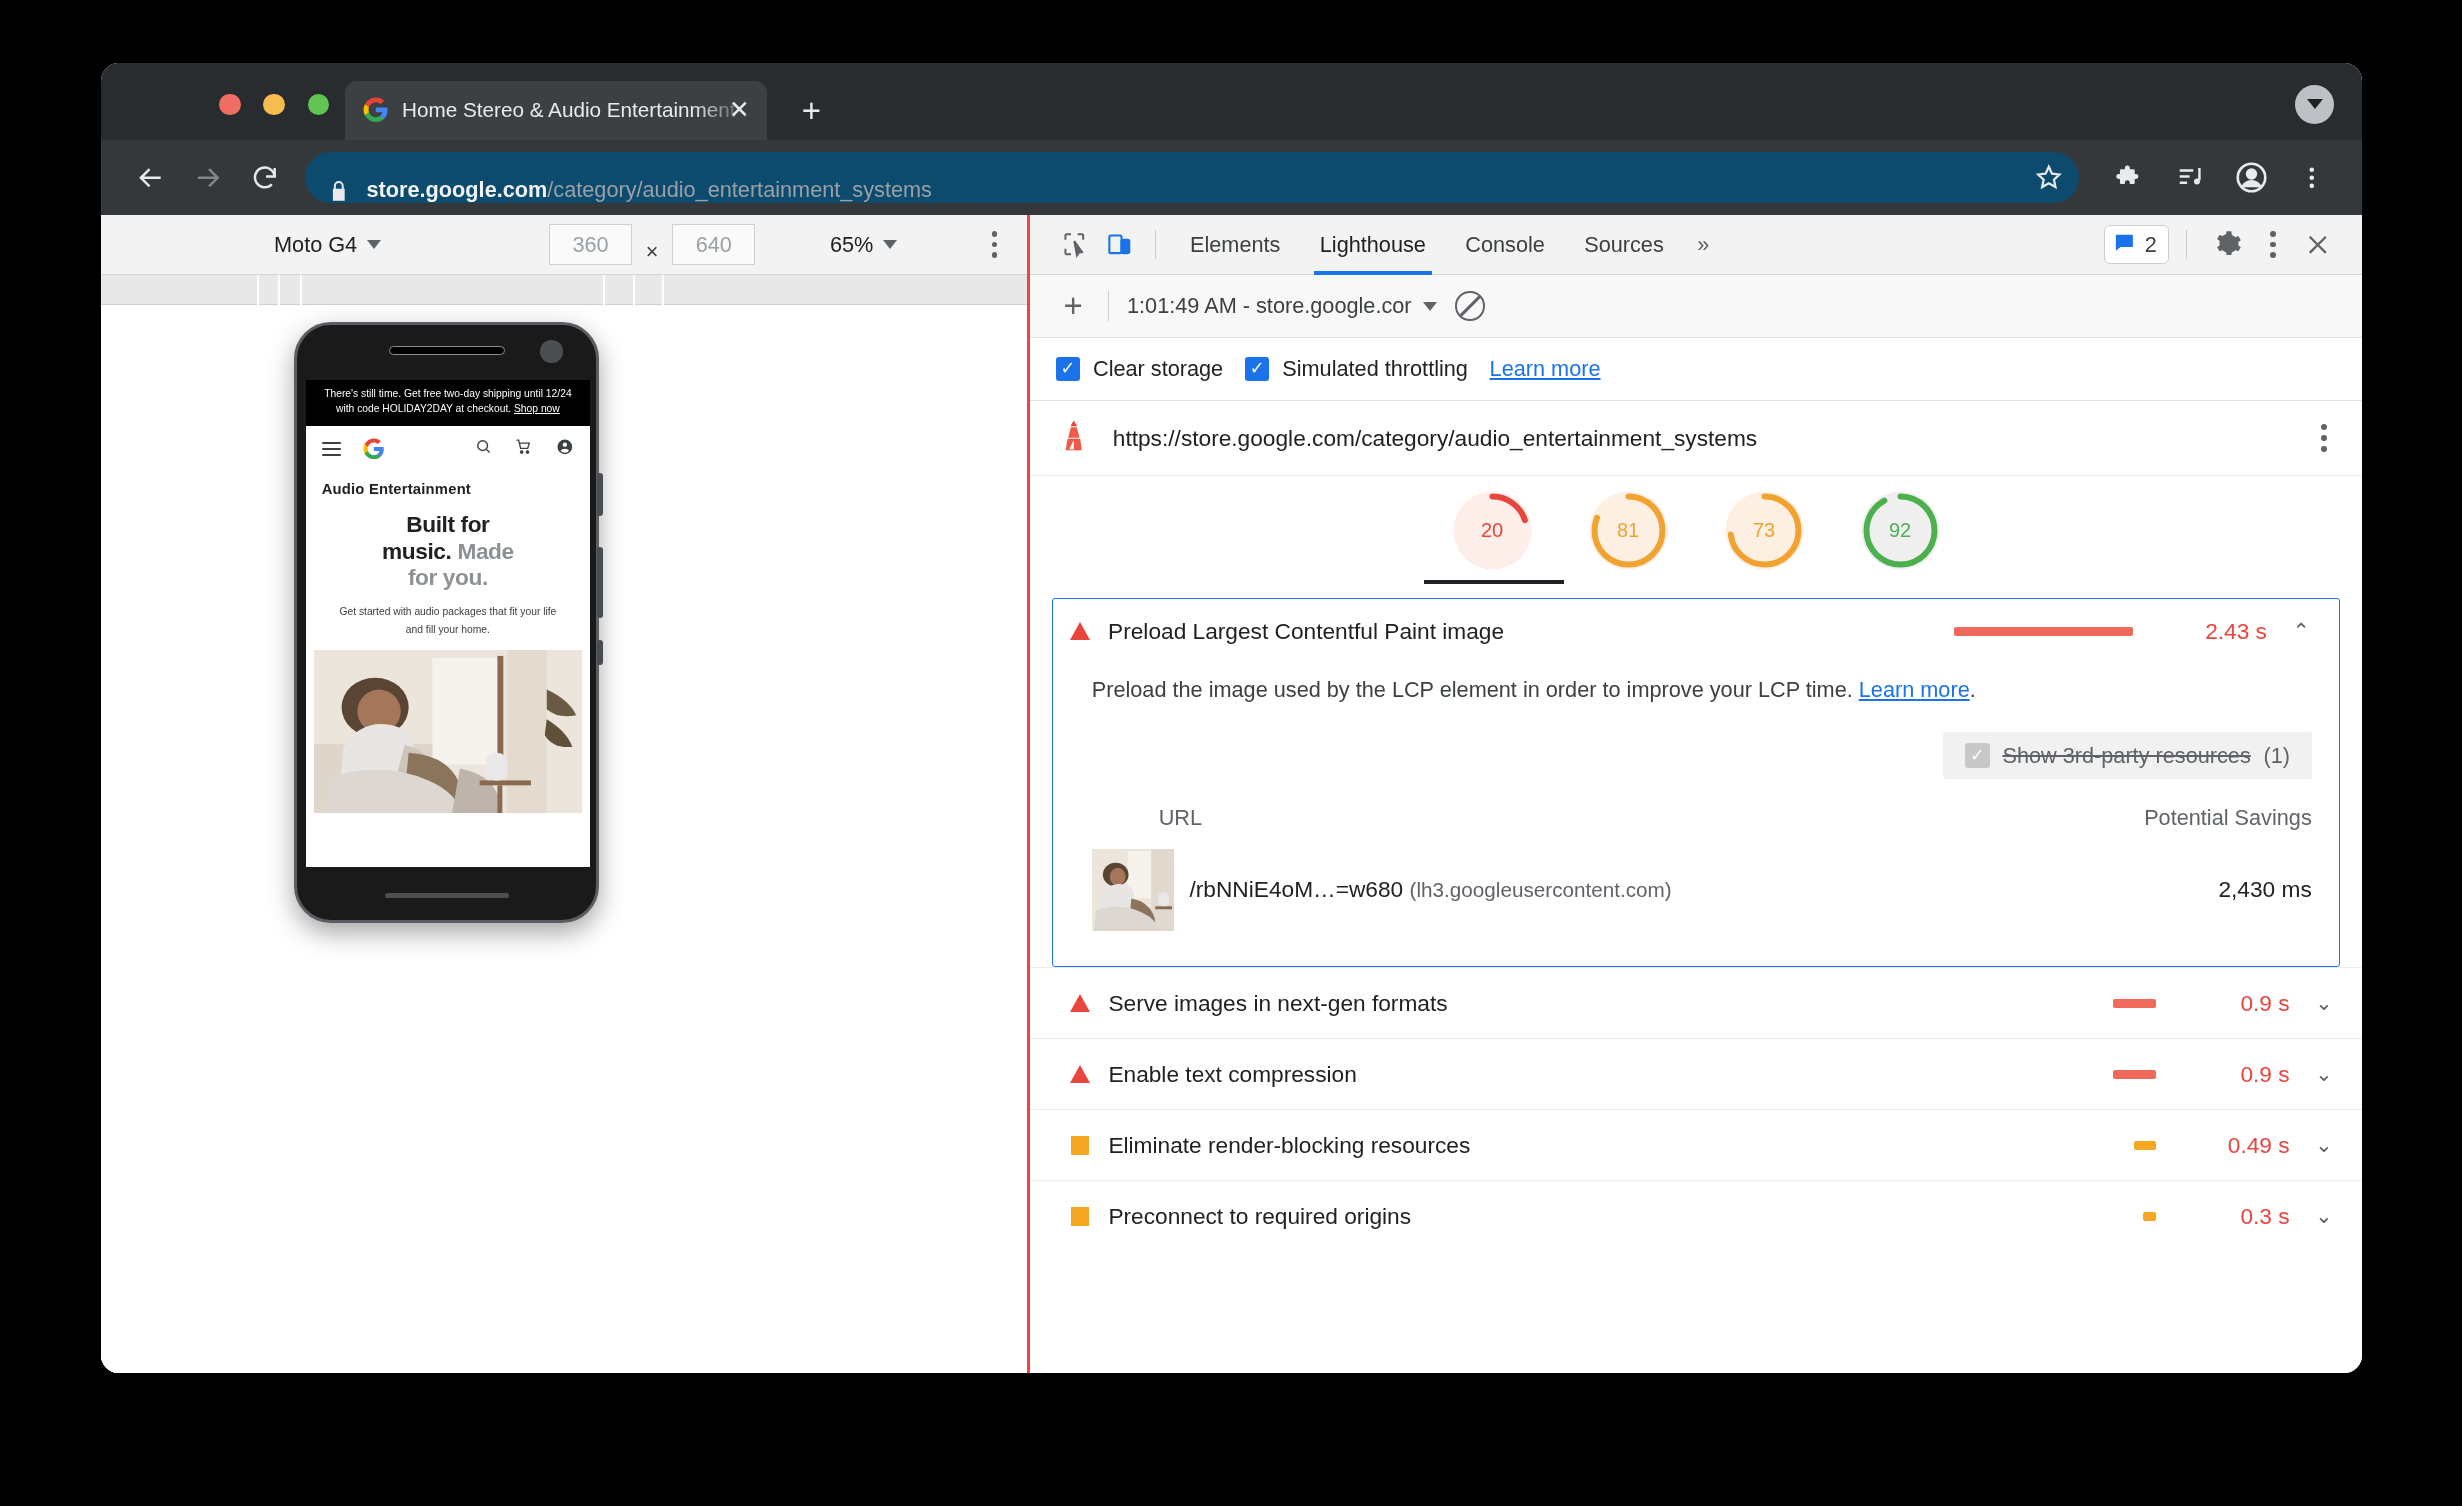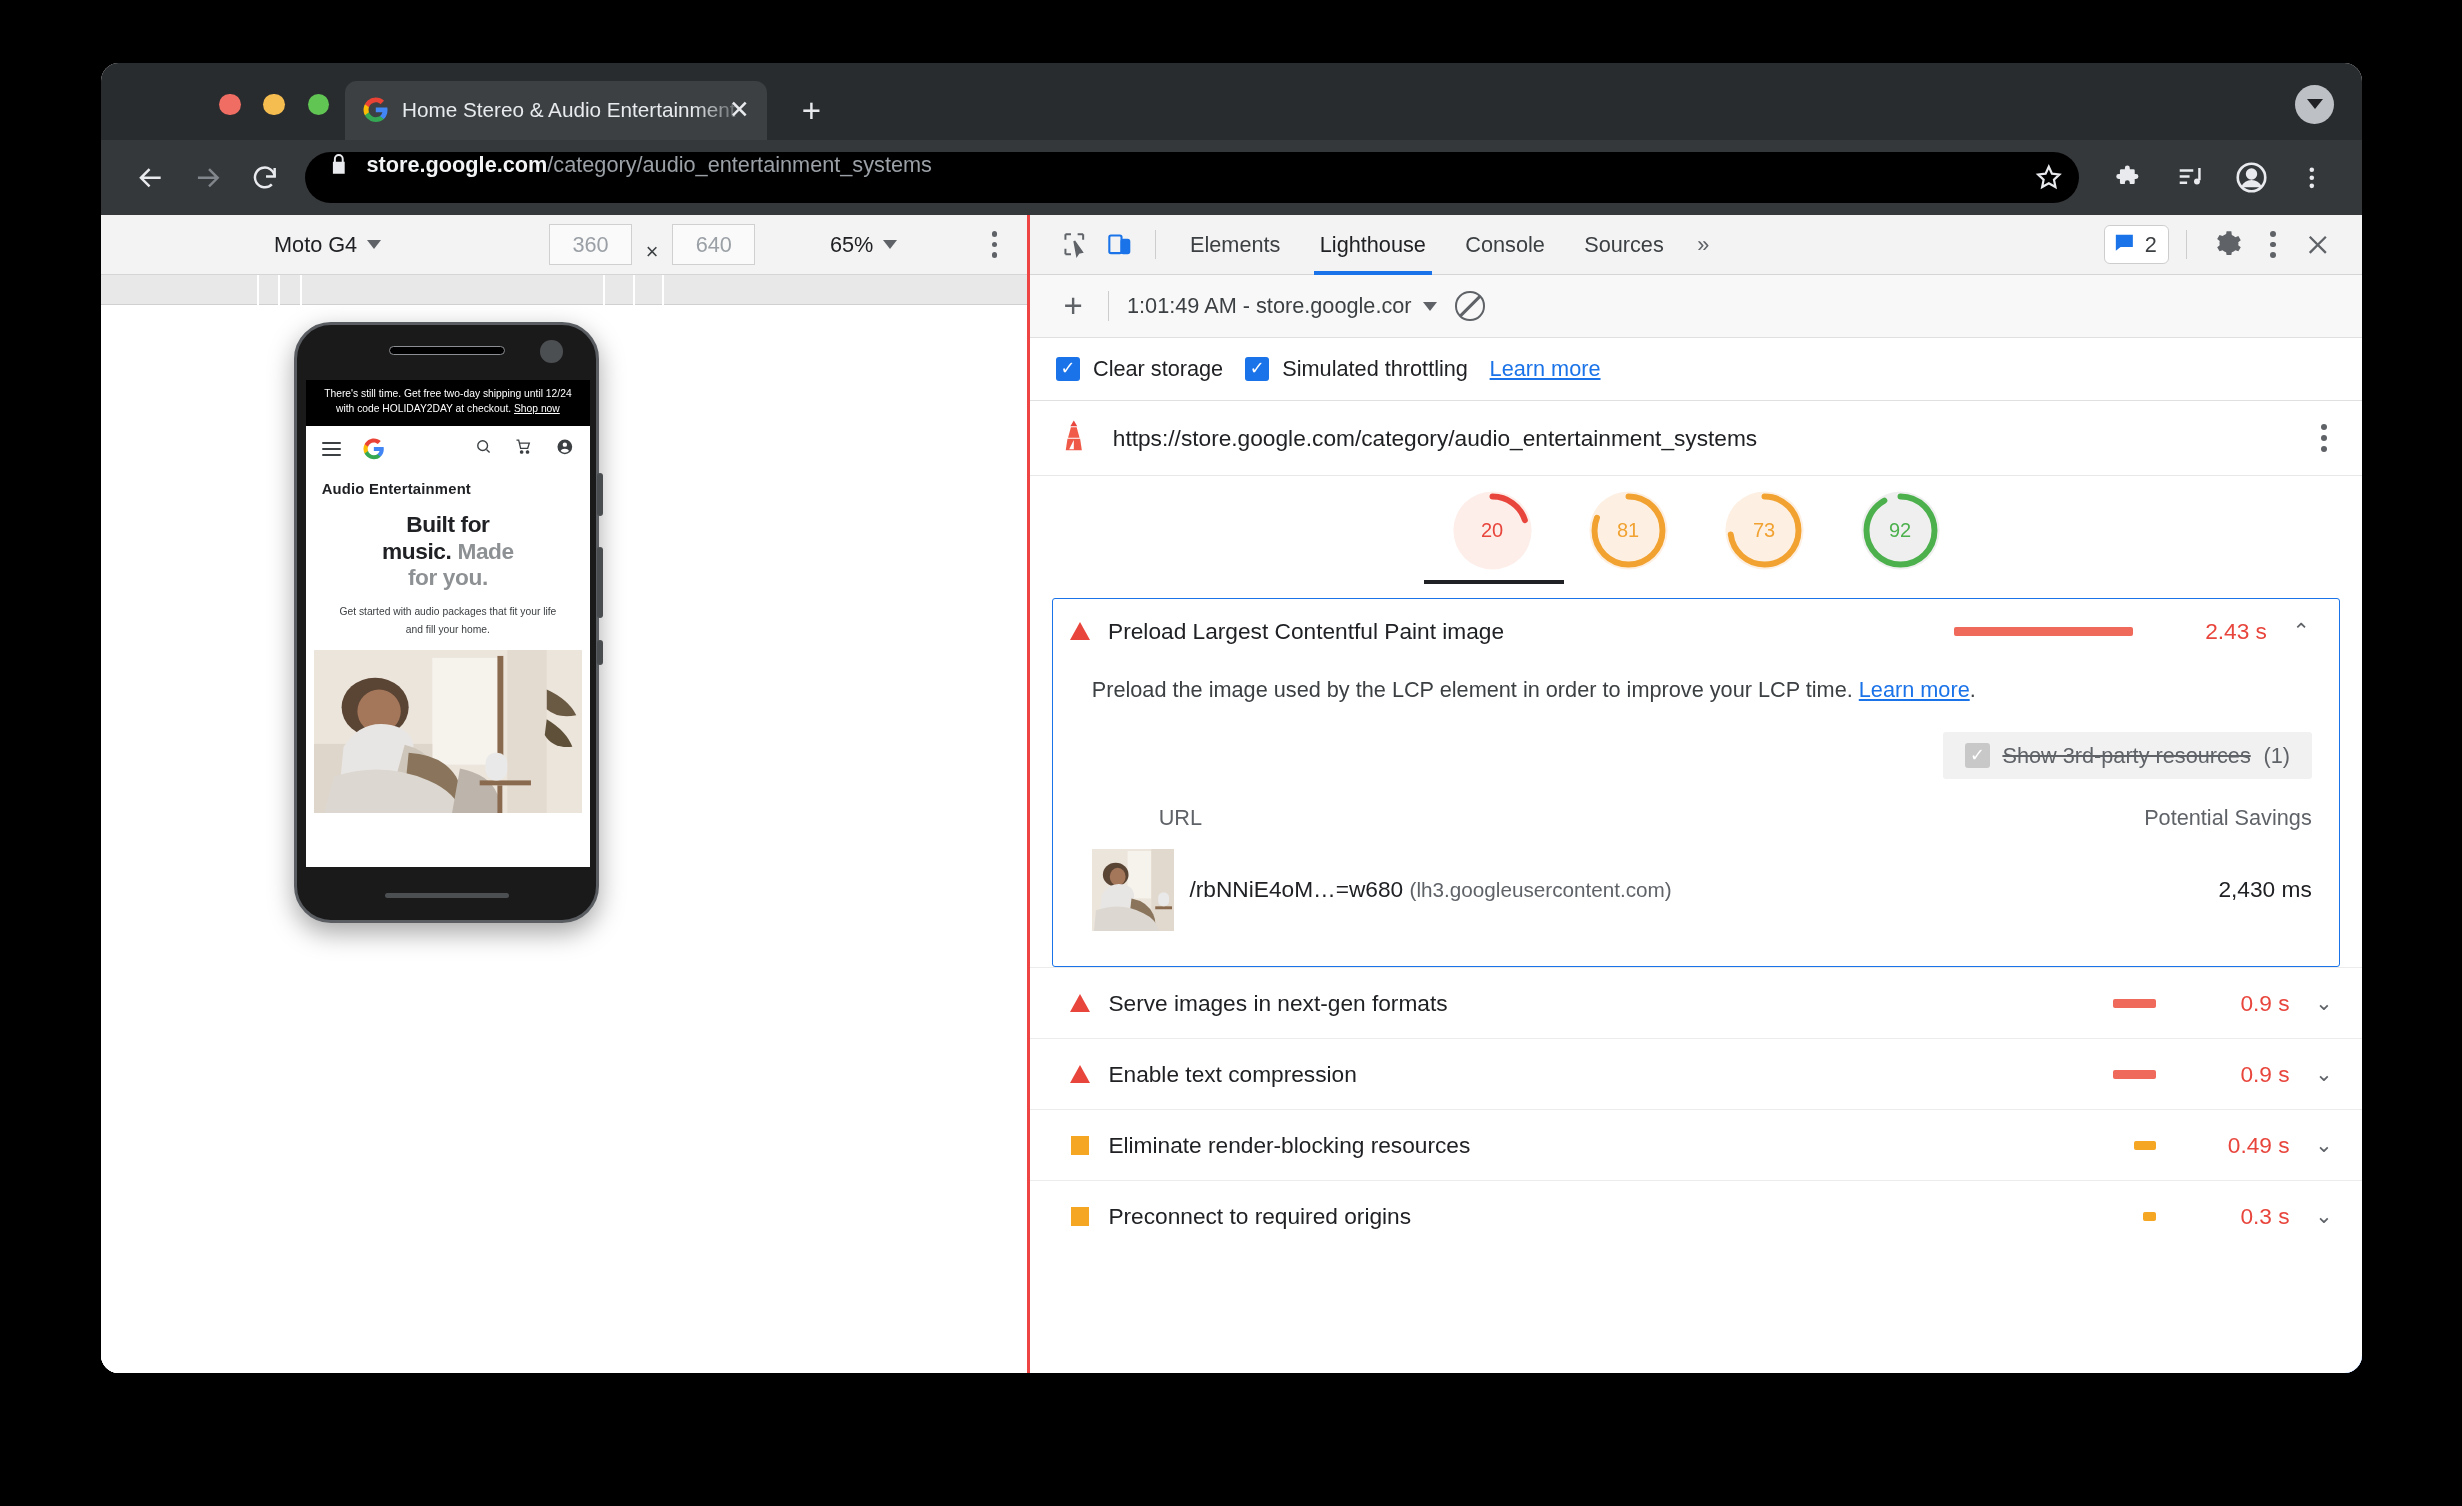--- a/index.html
+++ b/index.html
@@ -84,22 +84,22 @@
     display: flex; align-items: center;
     padding: 0 25.6px 0 21.7px; gap: 0;
   }
   .navbtn {
     width: 57px; height: 57px;
     display: flex; align-items: center; justify-content: center;
     color: #e8eaed; flex: 0 0 57px;
   }
   .omnibox {
     flex: 1; height: 51px; margin: 0 13.8px 0 11.8px;
-    background: #000000; border-radius: 25.6px;
-    display: flex; align-items: flex-start; padding: 0 21.7px;
+    background: #0c4a6e; border-radius: 25.6px;
+    display: flex; align-items: flex-end; padding: 0 21.7px;
     position: relative;
   }
   .lock { width: 23.6px; height: 23.6px; margin-right: 15.8px; flex: 0 0 23.6px; }
   .url-text { font-size: 21.7px; white-space: nowrap; }
   .url-host { color: #f1f3f4; font-weight: bold; }
   .url-path { color: #9aa0a6; }
   .omni-star {
     position: absolute; right: 15.8px; top: 10.8px;
     width: 29.6px; height: 29.6px; color: #e8eaed;
   }

